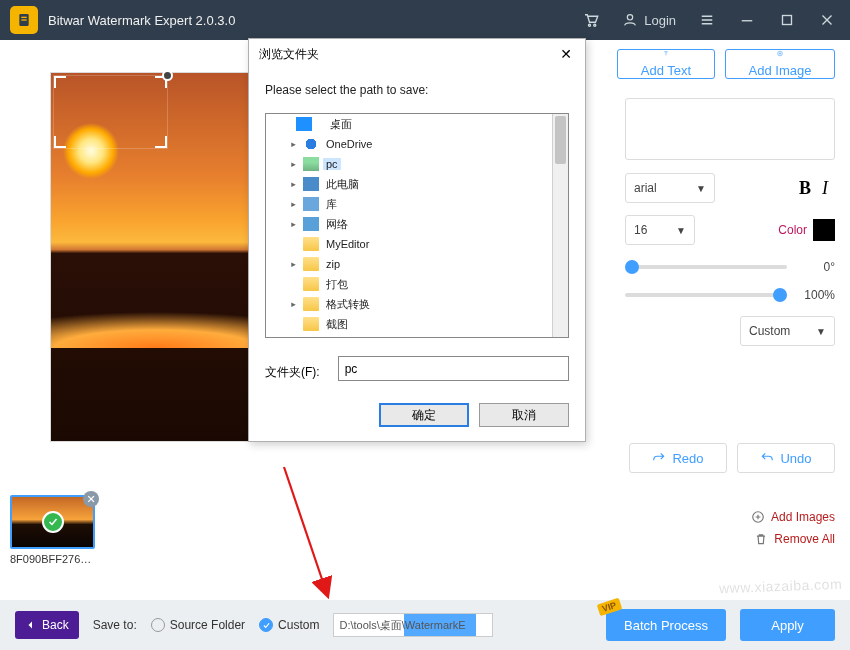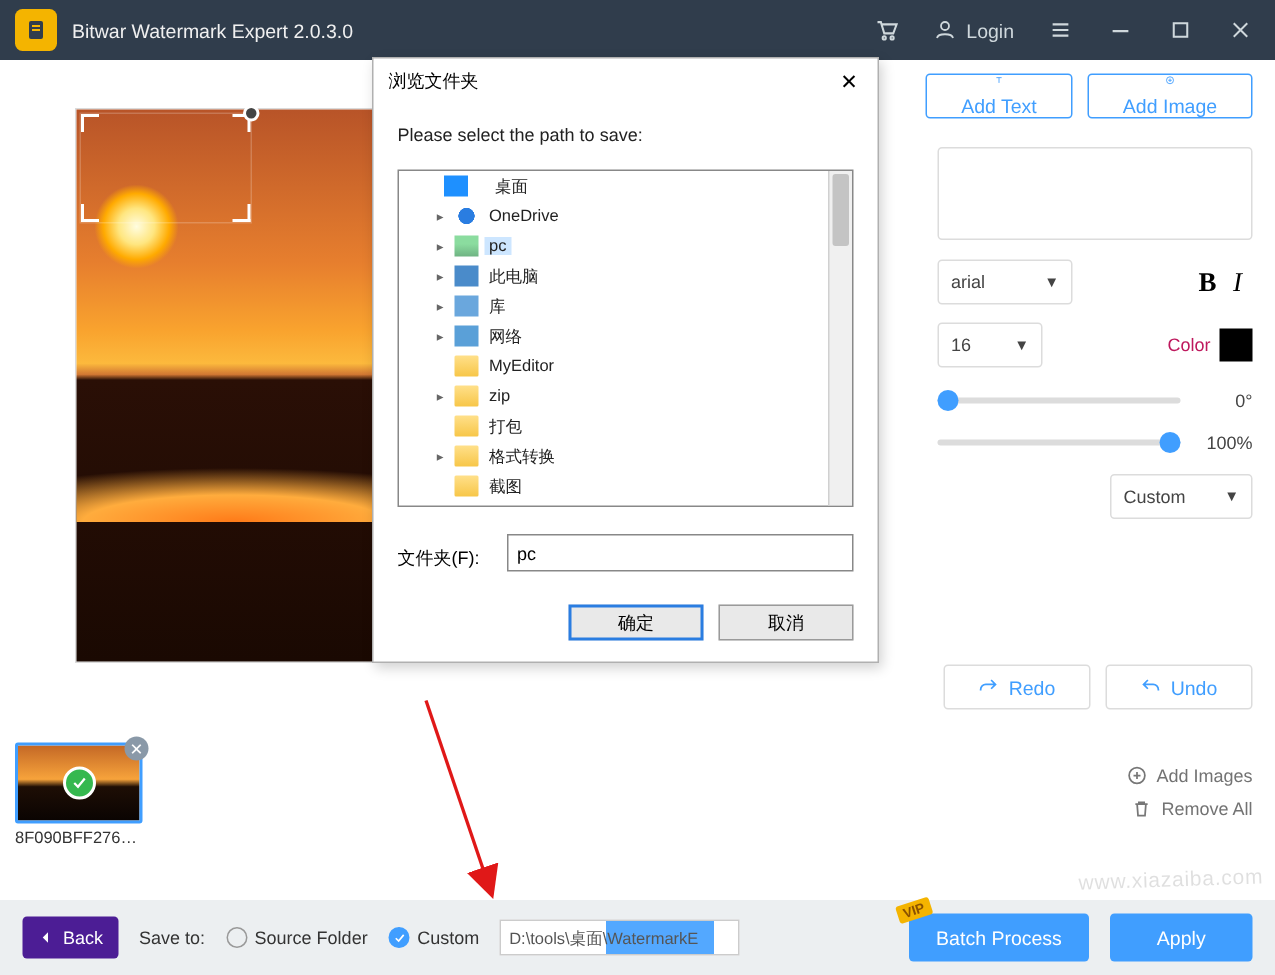--- a/index.html
+++ b/index.html
@@ -55,21 +55,21 @@
 .rp-label{font-size:12px;color:#be185d;margin-right:6px}
 .color-sw{width:22px;height:22px;background:#000}
 .slider-row{display:flex;align-items:center;gap:10px;margin:14px 0}
 .track{flex:1;height:4px;background:#dcdcdc;border-radius:2px;position:relative}
 .knob{position:absolute;top:-5px;width:14px;height:14px;background:#409eff;border-radius:50%}
 .slider-v{font-size:12px;color:#444;width:38px;text-align:right}
 .rp-pos{display:flex;justify-content:flex-end;margin-top:12px}
 .ur-row{position:absolute;right:15px;top:443px;display:flex;gap:10px}
 .ur-btn{width:98px;height:30px;border:1px solid #dcdcdc;border-radius:3px;display:flex;align-items:center;justify-content:center;gap:6px;font-size:13px;color:#409eff;cursor:pointer}
 .ur-btn svg{width:14px;height:14px;stroke:#409eff;fill:none;stroke-width:2}
-.add-rem{position:absolute;right:15px;top:510px;text-align:center;font-size:12px;color:#737373}
+.add-rem{position:absolute;right:15px;top:510px;text-align:center;font-size:12px;color:#b91c1c}
 .add-rem div{display:flex;align-items:center;justify-content:flex-end;gap:6px;margin-bottom:8px;cursor:pointer}
 .add-rem svg{width:14px;height:14px;stroke:#777;fill:none;stroke-width:2}
 
 
 .bottombar{position:absolute;left:0;right:0;bottom:0;height:50px;background:#eceff1;display:flex;align-items:center;padding:0 15px;gap:14px}
 .back-btn{height:28px;background:#4c1d95;color:#fff;border-radius:3px;padding:0 10px;display:flex;align-items:center;gap:5px;font-size:12px;cursor:pointer}
 .back-btn svg{width:12px;height:12px;fill:#fff}
 .save-lab{font-size:12px;color:#333}
 .radio{display:flex;align-items:center;gap:5px;font-size:12px;color:#333;cursor:pointer}
 .r-circ{width:14px;height:14px;border:1.5px solid #999;border-radius:50%;display:flex;align-items:center;justify-content:center}

